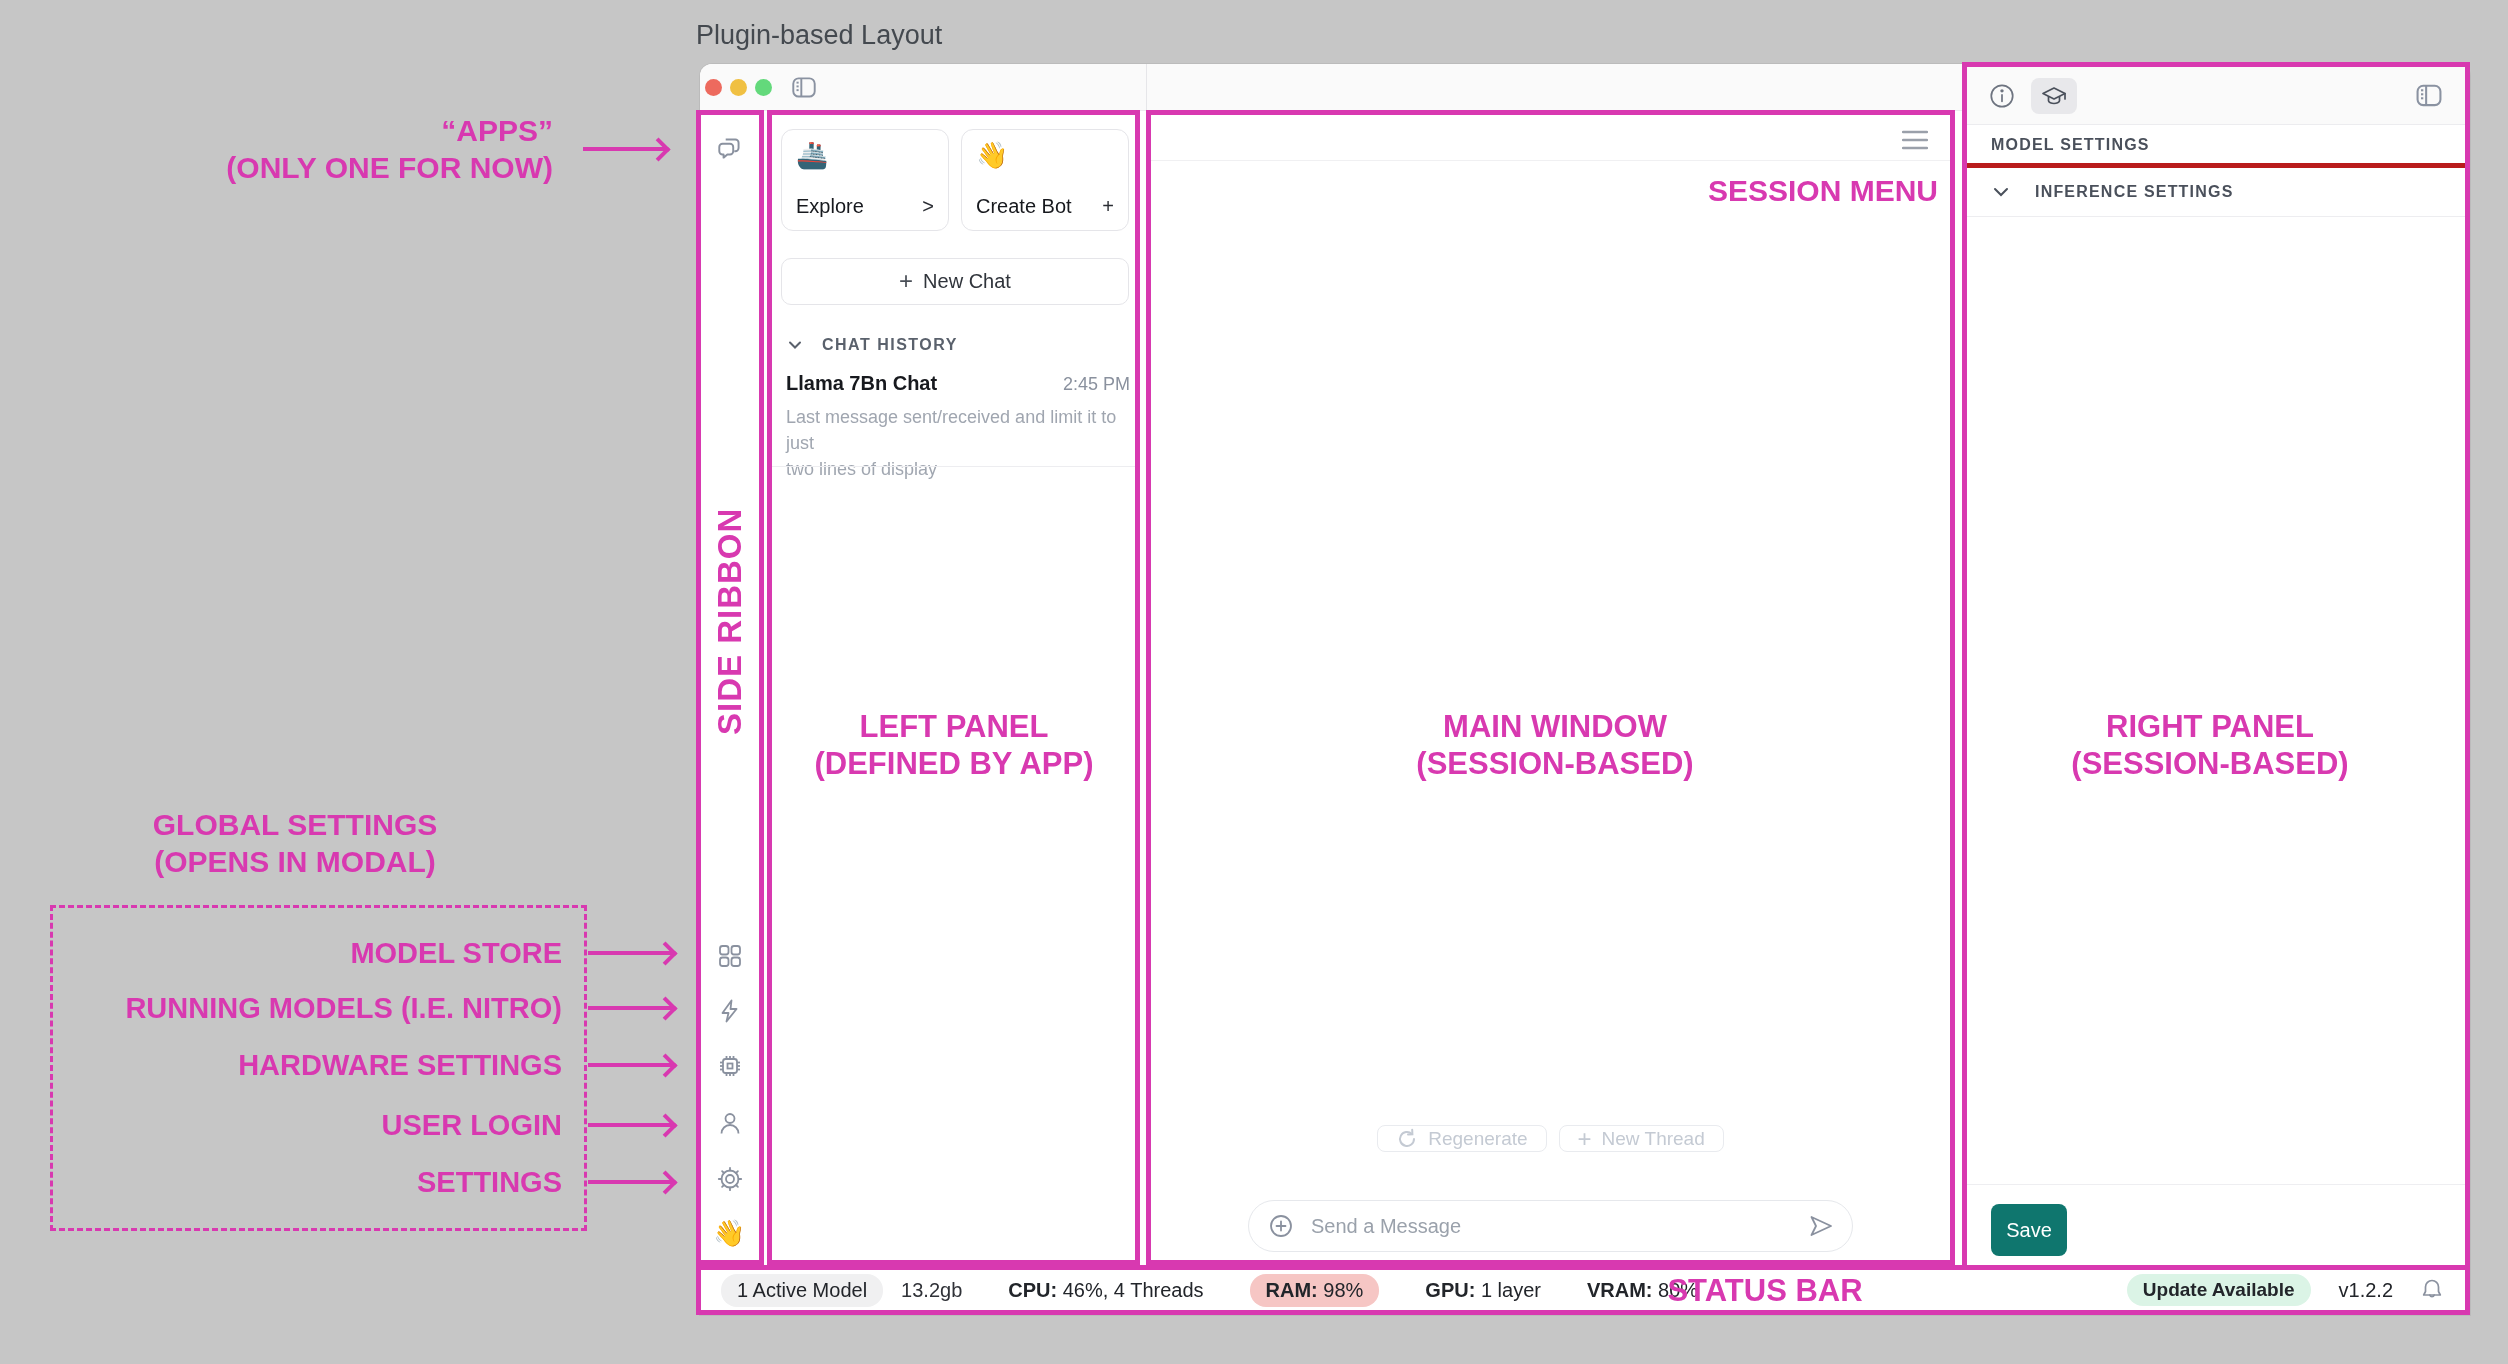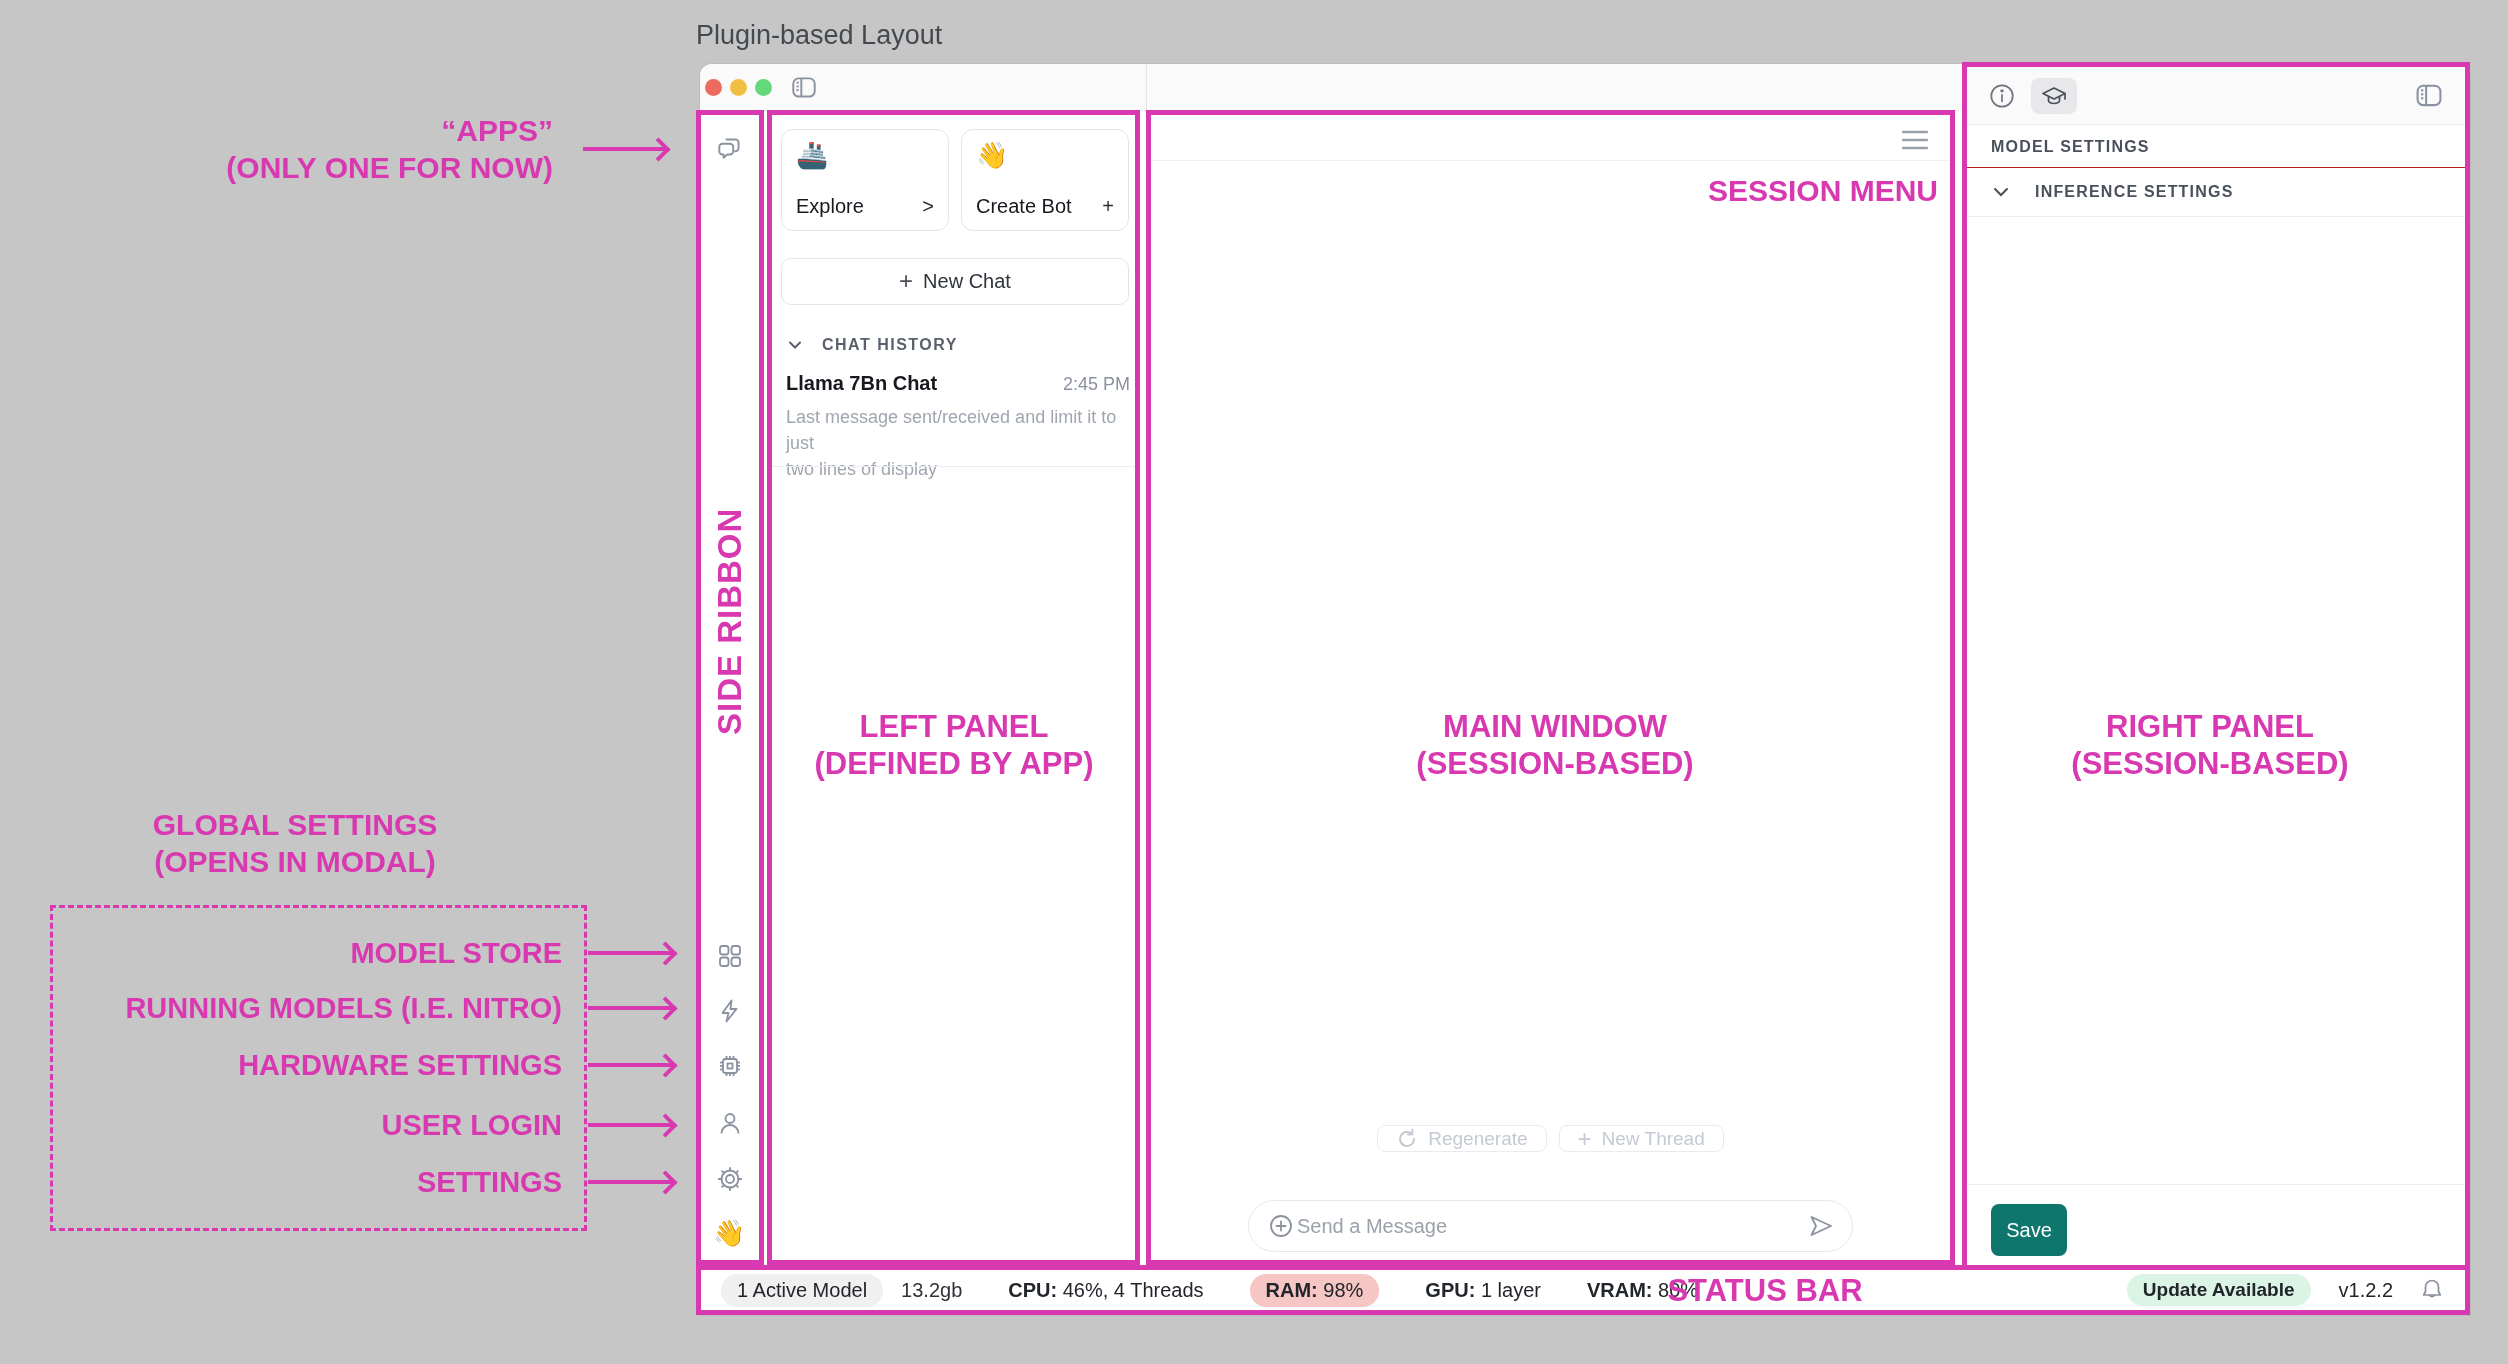--- a/index.html
+++ b/index.html
@@ -60,29 +60,29 @@
   .chat-title{font-size:20px;font-weight:600;color:#17191E;}
   .chat-time{font-size:18px;color:#8A919E;}
   .chat-desc{left:786px;top:404px;width:340px;font-size:18px;color:#A0A6B0;line-height:26px;}
   .lp-divider{left:772px;top:466px;width:363px;height:1px;background:#EDEDF0;}
 
   
   .main-toolbar{left:1151px;top:115px;width:799px;height:46px;background:#fff;border-bottom:1px solid #F0F0F2;}
   .hamburger{left:1902px;top:130px;width:26px;height:20px;}
   .main-btn-row{left:1151px;top:1125px;width:799px;display:flex;justify-content:center;gap:12px;}
   .ghost-btn{height:27px;border:1.5px solid #E9EBEF;border-radius:8px;background:#fff;color:#C4CAD3;font-size:19px;display:flex;align-items:center;gap:10px;padding:0 18px;}
-  .msg-input{left:1248px;top:1200px;width:605px;height:52px;border:1.5px solid #E6E8EC;border-radius:26px;background:#fff;display:flex;align-items:center;padding:0 18px;}
+  .msg-input{left:1248px;top:1200px;width:605px;height:52px;border:1.5px solid #E6E8EC;border-radius:26px;background:#fff;display:flex;align-items:center;padding:0 18px;gap:14px;}
   .msg-input input{flex:1;border:none;outline:none;font-size:20px;color:#3A3F46;font-family:"Liberation Sans",sans-serif;background:transparent;}
   .msg-input input::placeholder{color:#9AA1AB;}
 
   
   .rp-toolbar{left:1967px;top:67px;width:498px;height:58px;background:#FAFAFA;border-bottom:1px solid #ECECEF;display:flex;align-items:center;padding:0 20px;gap:14px;}
   .rp-active-pill{width:46px;height:36px;background:#E8E8EB;border-radius:8px;display:flex;align-items:center;justify-content:center;}
   .rp-spacer{flex:1;}
-  .rp-header{left:1967px;top:126px;width:498px;height:42px;border-bottom:1px solid #b91c1c;display:flex;align-items:center;padding:16px 24px;font-size:16px;font-weight:bold;letter-spacing:1.2px;color:#4A505B;}
+  .rp-header{left:1967px;top:126px;width:498px;height:42px;border-bottom:5px solid #b91c1c;display:flex;align-items:center;padding:16px 24px;font-size:16px;font-weight:bold;letter-spacing:1.2px;color:#4A505B;}
   .rp-row{left:1967px;width:498px;height:49px;border-bottom:1px solid #EDEDF0;display:flex;align-items:center;padding:0 24px;gap:24px;font-size:16px;font-weight:bold;letter-spacing:1.2px;color:#4A505B;}
   .rp-footer-line{left:1967px;top:1184px;width:498px;height:1px;background:#EEEEF1;}
   .save-btn{left:1991px;top:1204px;width:76px;height:52px;background:#0f766e;border:none;border-radius:8px;color:#fff;font-size:20px;font-family:"Liberation Sans",sans-serif;}
 
   
   .statusbar{left:701px;top:1270px;width:1764px;height:40px;display:flex;align-items:center;padding:0 20px;box-sizing:border-box;font-size:20px;color:#22252A;border-radius:14px;}
   .pill{border-radius:16px;padding:5px 16px;}
   .pill-gray{background:#F0F0F1;}
   .pill-red{background:#F6C6C4;font-weight:bold;}
   .pill-red .val{font-weight:400;}

